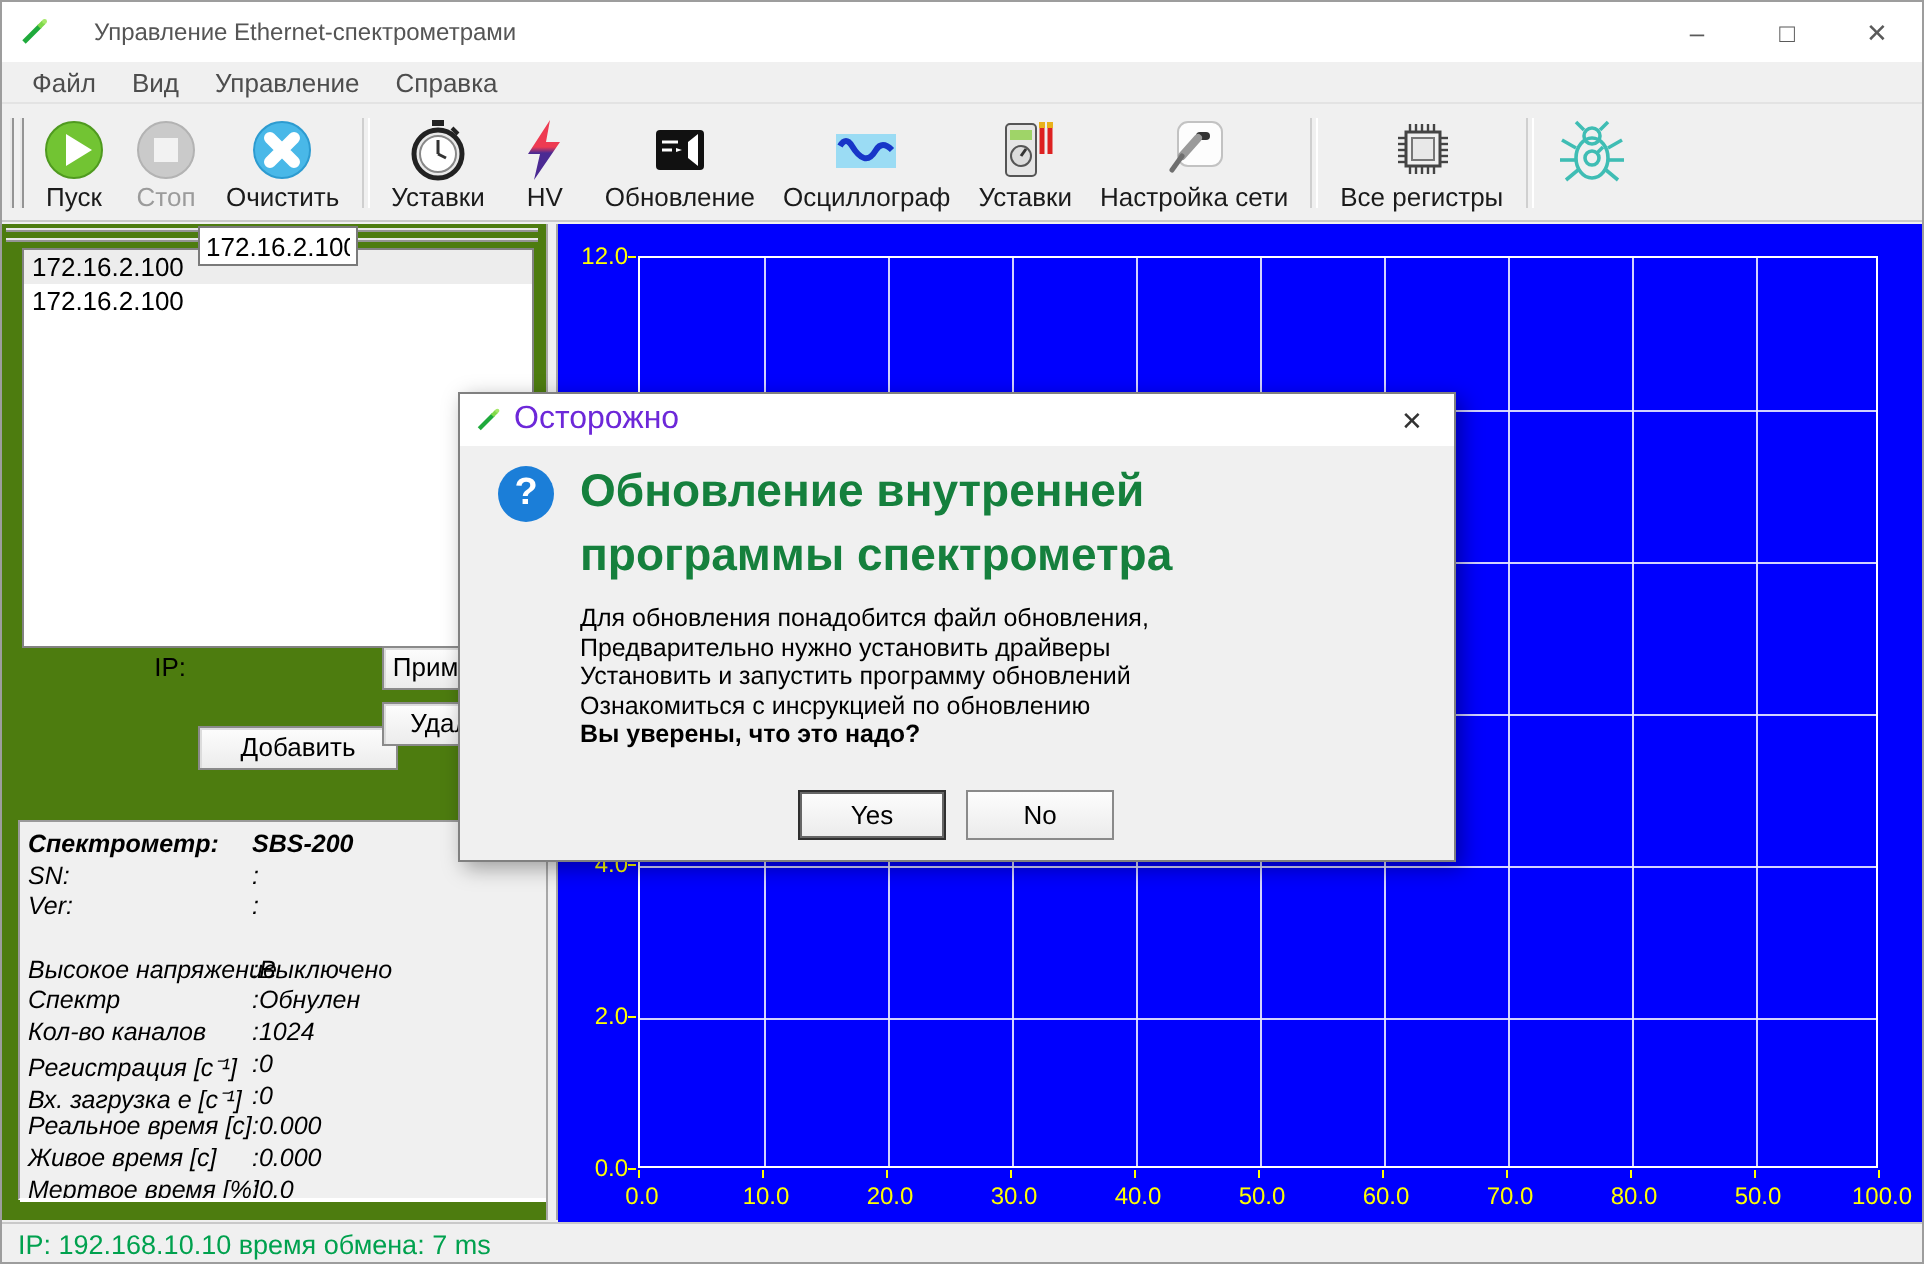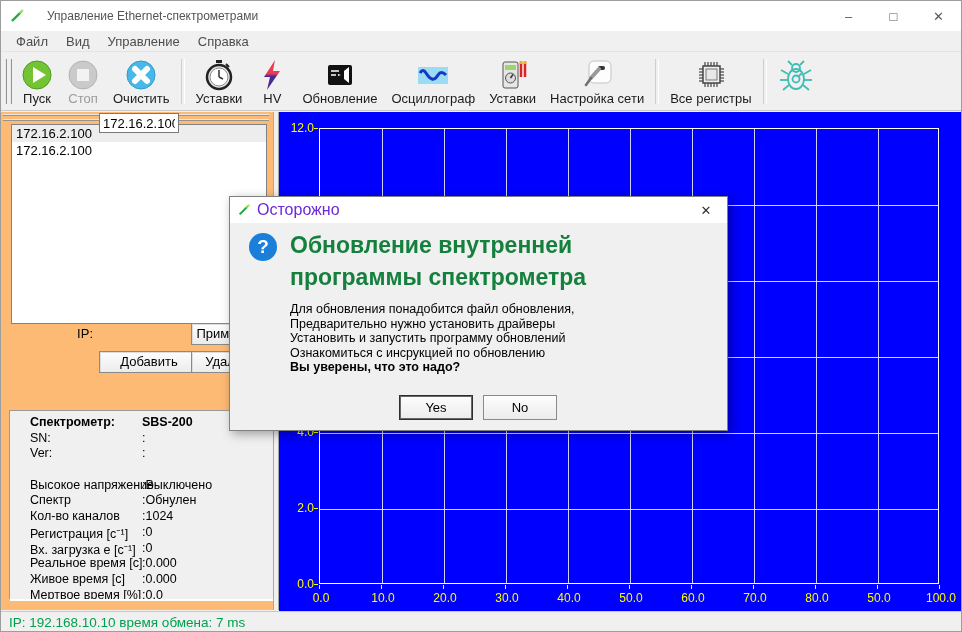--- a/index.html
+++ b/index.html
@@ -16,33 +16,33 @@
   .menu-item{font-size:13px;color:#4d4d4d;padding:2px 9px;}
   
   #toolbar{position:absolute;left:0;top:52px;width:100%;height:58px;background:#f0f0f0;border-bottom:1px solid #c9c9c9;display:flex;align-items:stretch;padding:2px 0 2px 2px;}
   .tb-grip{width:7px;margin:4px 2px;border-left:2px ridge #e8e8e8;border-right:2px ridge #e8e8e8;}
   .tb-btn{display:flex;flex-direction:column;align-items:center;justify-content:space-between;padding:4px 7px 3px 7px;min-width:42px;}
   .tb-btn .tb-icon{height:32px;display:flex;align-items:center;justify-content:center;}
   .tb-btn .tb-label{font-size:13px;color:#1b1b1b;white-space:nowrap;}
   .tb-btn.disabled .tb-label{color:#9b9b9b;}
   .tb-sep{width:4px;margin:4px 4px;border-left:1px solid #cfcfcf;border-right:1px solid #ffffff;}
   
-  #left-panel{position:absolute;left:0;top:111px;width:272px;height:498px;background:#fdba74;}
+  #left-panel{position:absolute;left:0;top:111px;width:272px;height:498px;background:#4d7c0f;}
   .h-grip{position:absolute;left:2px;top:2px;width:266px;height:7px;border-top:2px ridge #e8e8e8;border-bottom:2px ridge #e8e8e8;}
   #device-list{position:absolute;left:10px;top:12px;width:256px;height:200px;background:#ffffff;border:1px solid #828282;overflow:hidden;}
   .list-item{font-size:13px;color:#000;padding:1px 4px;white-space:nowrap;}
   .list-item.selected{background:#ededed;}
   #ip-row{position:absolute;left:0;top:210px;width:272px;height:22px;}
   #ip-label{position:absolute;left:58px;top:4px;width:34px;text-align:right;font-size:13px;color:#000;}
   #ip-input{position:absolute;left:98px;top:1px;width:80px;height:20px;border:1px solid #7a7a7a;font-size:13px;padding:0 3px;background:#fff;color:#000;}
   .push-btn{position:absolute;height:22px;background:linear-gradient(#fdfdfd,#ececec);border:1px solid #8a8a8a;box-shadow:1px 1px 0 #dcdcdc inset;font-size:13px;color:#000;text-align:center;line-height:20px;overflow:hidden;white-space:nowrap;}
   #apply-btn{left:190px;top:211px;width:78px;}
-  #add-btn{left:98px;top:239px;width:100px;}
+  #add-btn{left:98px;top:251px;width:100px;}
   #del-btn{left:190px;top:239px;width:78px;}
-  #info-panel{position:absolute;left:8px;top:298px;width:300px;height:190px;border:1px solid #9a9a9a;border-right-color:#fff;border-bottom-color:#fff;box-shadow:1px 1px 0 #fff;background:#f0f0f0;padding:4px 0 0 20px;overflow:hidden;}
+  #info-panel{position:absolute;left:8px;top:298px;width:300px;height:190px;border:1px solid #9a9a9a;border-right-color:#fff;border-bottom-color:#fff;box-shadow:1px 1px 0 #fff;background:#f0f0f0;padding:4px 0 0 4px;overflow:hidden;font-style:italic;}
   .info-row{position:relative;height:15.7px;font-size:12.5px;color:#000;white-space:nowrap;}
   .info-row .lbl{display:inline-block;width:110px;}
   .info-row .val{position:absolute;left:112px;}
   .info-row.bold{font-weight:bold;}
   #splitter{position:absolute;left:272px;top:111px;width:6px;height:498px;background:#f0f0f0;border-left:1px solid #a7a7a7;border-right:1px solid #a7a7a7;}
   
   #chart{position:absolute;left:278px;top:111px;width:684px;height:499px;background:#0000fe;overflow:hidden;}
   #plot{position:absolute;left:40px;top:16px;width:620px;height:456px;border:1px solid #ffffff;}
   .gridline-v{position:absolute;top:0;width:1px;height:100%;background:#e8e8ff;opacity:.9;}
   .gridline-h{position:absolute;left:0;height:1px;width:100%;background:#e8e8ff;opacity:.9;}

